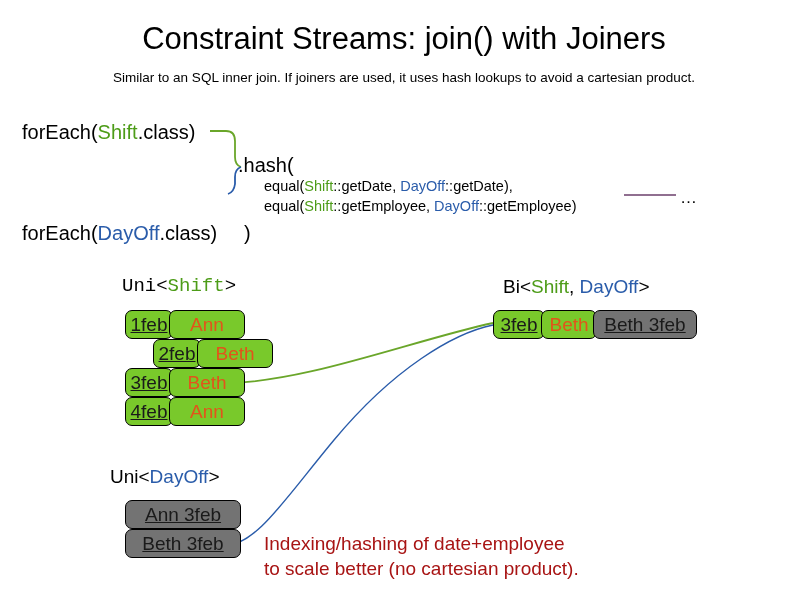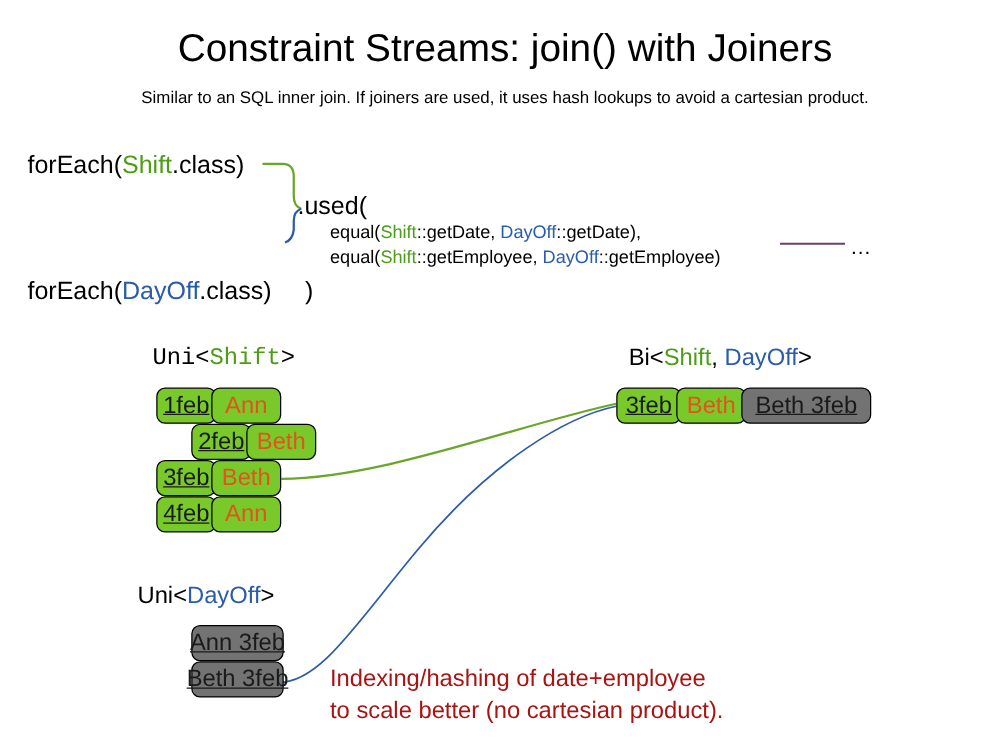--- a/index.html
+++ b/index.html
@@ -117,28 +117,28 @@
     white-space: nowrap;
     padding: 0 5px;
   }
   .cell.green { background: #79c92b; }
   .cell.blue  { background: #737373; }
   .txt-dark  { color: #1a1a1a; text-decoration: underline; }
   .txt-name  { color: #e2541b; }
 
   
   .shift-row .cell-date { width: 48px; margin-right: -4px; }
-  .shift-row .cell-name { width: 56px; }
+  .shift-row .cell-name { width: 76px; }
 
   
   .bi-row .cell-date { width: 52px; margin-right: -4px; }
   .bi-row .cell-name { width: 56px; margin-right: -4px; }
   .bi-row .cell-pair { width: 104px; }
 
-  .dayoff-row .cell-pair { width: 74px; margin-left: 28px; }
+  .dayoff-row .cell-pair { width: 116px; }
 
   
   #annotation {
     position: absolute;
     left: 260px; top: 531px;
     font-size: 19px;
     line-height: 25px;
     color: #a81414;
     white-space: nowrap;
   }
@@ -162,21 +162,21 @@
     <path d="M 219 546 C 252 546 280 500 330 440 C 390 368 450 333 489 325" fill="none" stroke="#2a5caa" stroke-width="1.4"></path>
   </svg>
 
   <div id="page-title">Constraint Streams: join() with Joiners</div>
   <div id="page-subtitle">Similar to an SQL inner join. If joiners are used, it uses hash lookups to avoid a cartesian product.</div>
 
   <div id="foreach-shift" class="code-line"><span>forEach(</span><span class="tok-shift">Shift</span><span>.class)</span></div>
 
   <div id="foreach-dayoff" class="code-line"><span>forEach(</span><span class="tok-dayoff">DayOff</span><span>.class)</span></div>
 
-  <div id="join-open" class="code-line">.used(</div>
+  <div id="join-open" class="code-line">.hash(</div>
 
   <div id="join-arg-1" class="code-small"><span>equal(</span><span class="tok-shift">Shift</span><span>::getDate, </span><span class="tok-dayoff">DayOff</span><span>::getDate),</span></div>
 
   <div id="join-arg-2" class="code-small"><span>equal(</span><span class="tok-shift">Shift</span><span>::getEmployee, </span><span class="tok-dayoff">DayOff</span><span>::getEmployee)</span></div>
 
   <div id="join-close" class="code-line">)</div>
 
   <div id="ellipsis">…</div>
 
   <div id="label-uni-shift" class="stream-label"><span>Uni&lt;</span><span class="tok-shift">Shift</span><span>&gt;</span></div>

